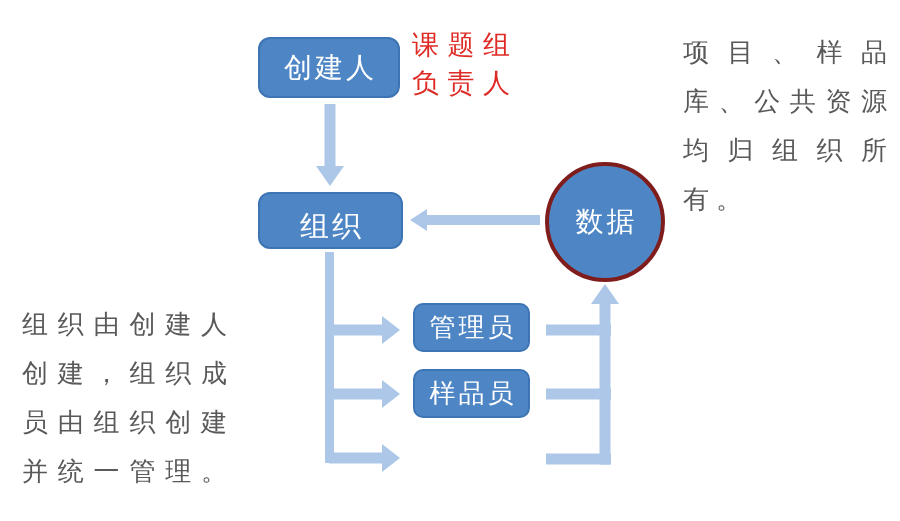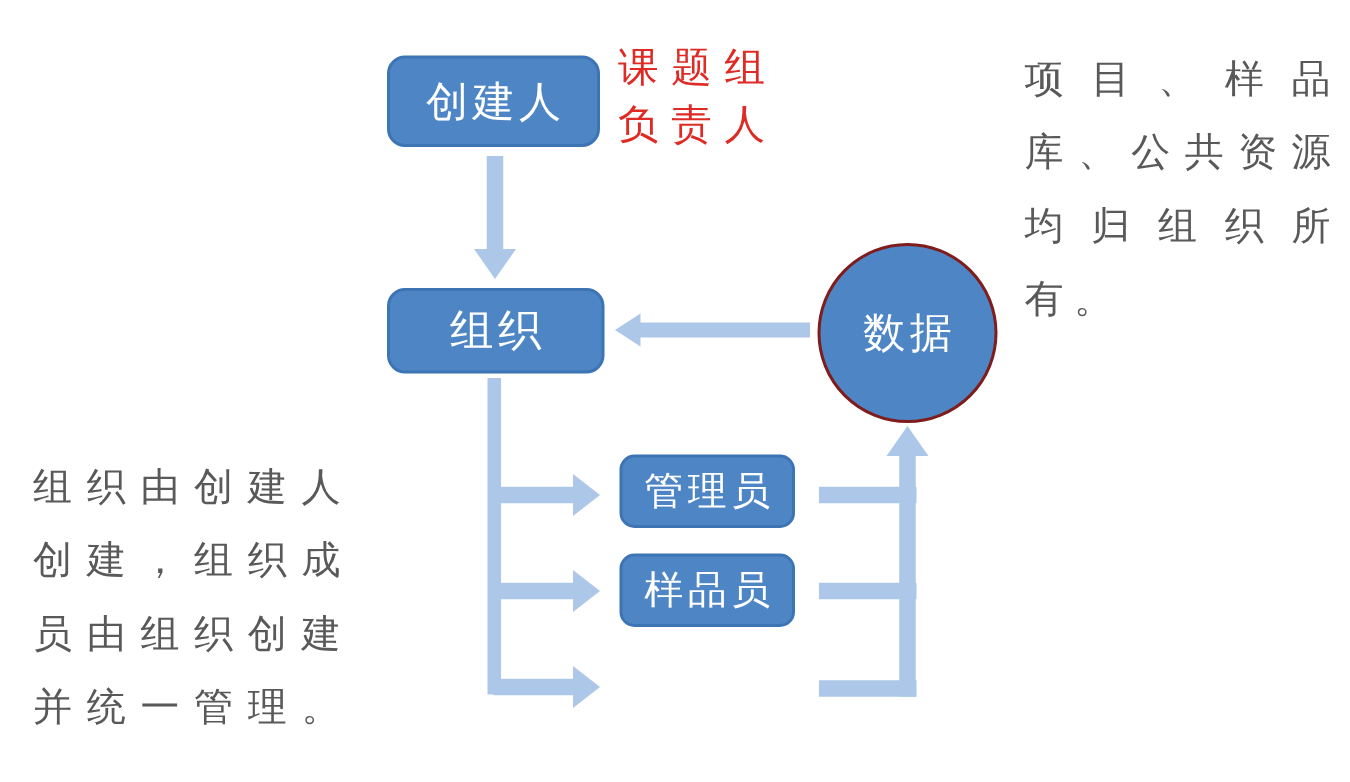--- a/index.html
+++ b/index.html
@@ -25,31 +25,31 @@
     border-radius: 12px;
     color: #ffffff;
     display: flex;
     align-items: center;
     justify-content: center;
     letter-spacing: 3px;
     text-indent: 3px;
     box-sizing: border-box;
   }
   .node-creator { left: 258px; top: 37px;  width: 142px; height: 61px; font-size: 28px; }
-  .node-org     { left: 258px; top: 192px; width: 145px; height: 57px; font-size: 29px; }
+  .node-org     { left: 258px; top: 192px; width: 145px; height: 57px; font-size: 29px; align-items: flex-end; }
   .node-role    { left: 413px; width: 117px; height: 49px; font-size: 26px; border-radius: 10px; }
   .node-admin   { top: 303px; }
   .node-sample  { top: 369px; }
   .node-member  { top: 434px; }
   .node-circle {
     left: 545px; top: 162px;
     width: 120px; height: 120px;
     border-radius: 50%;
     font-size: 28px;
-    border: 2px solid #7f1d1d;
+    border: 4px solid #7f1d1d;
   }
   .red-note {
     position: absolute;
     left: 412px; top: 26px;
     width: 98px;
     z-index: 1;
     color: #DE2B26;
     font-size: 27px;
     font-weight: 500;
   }

